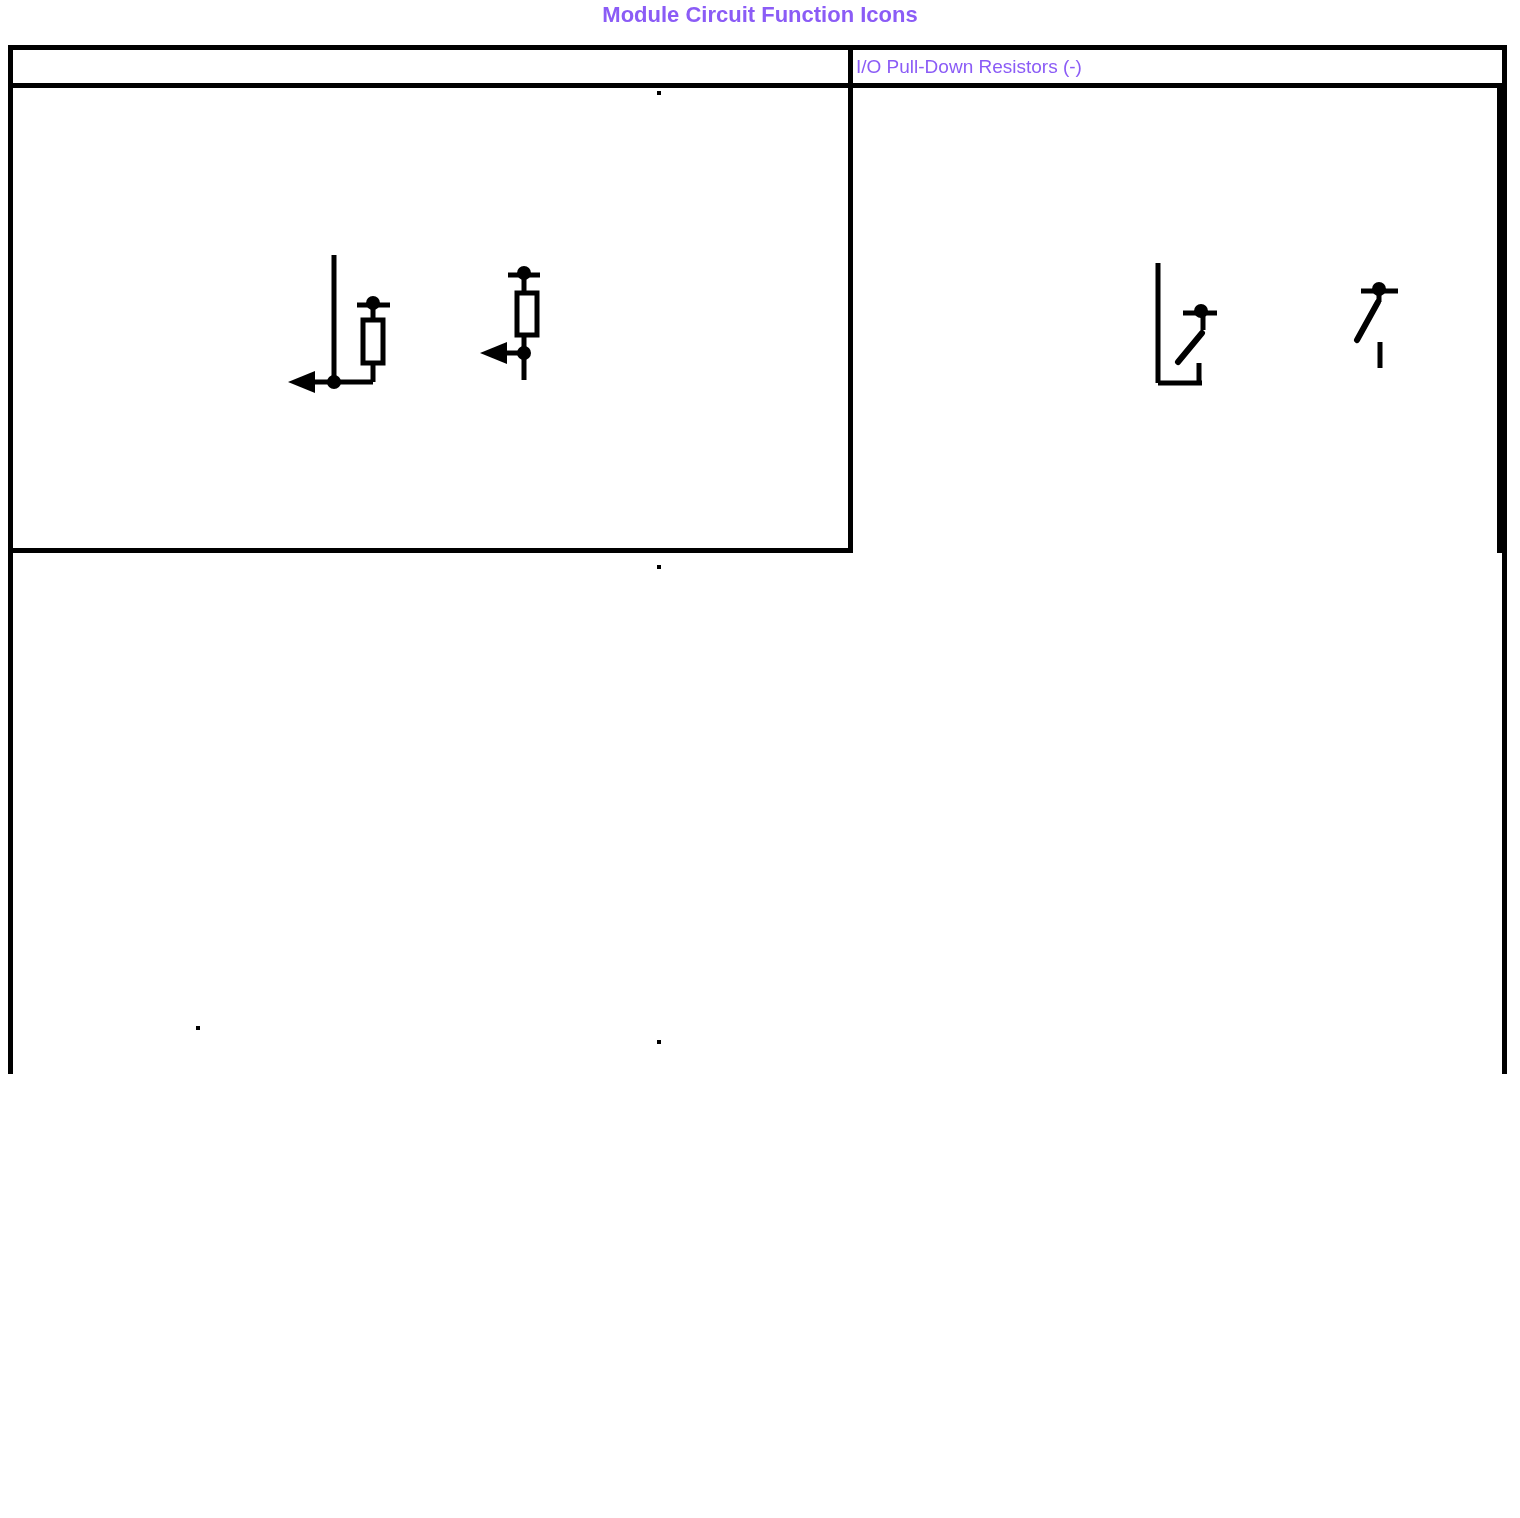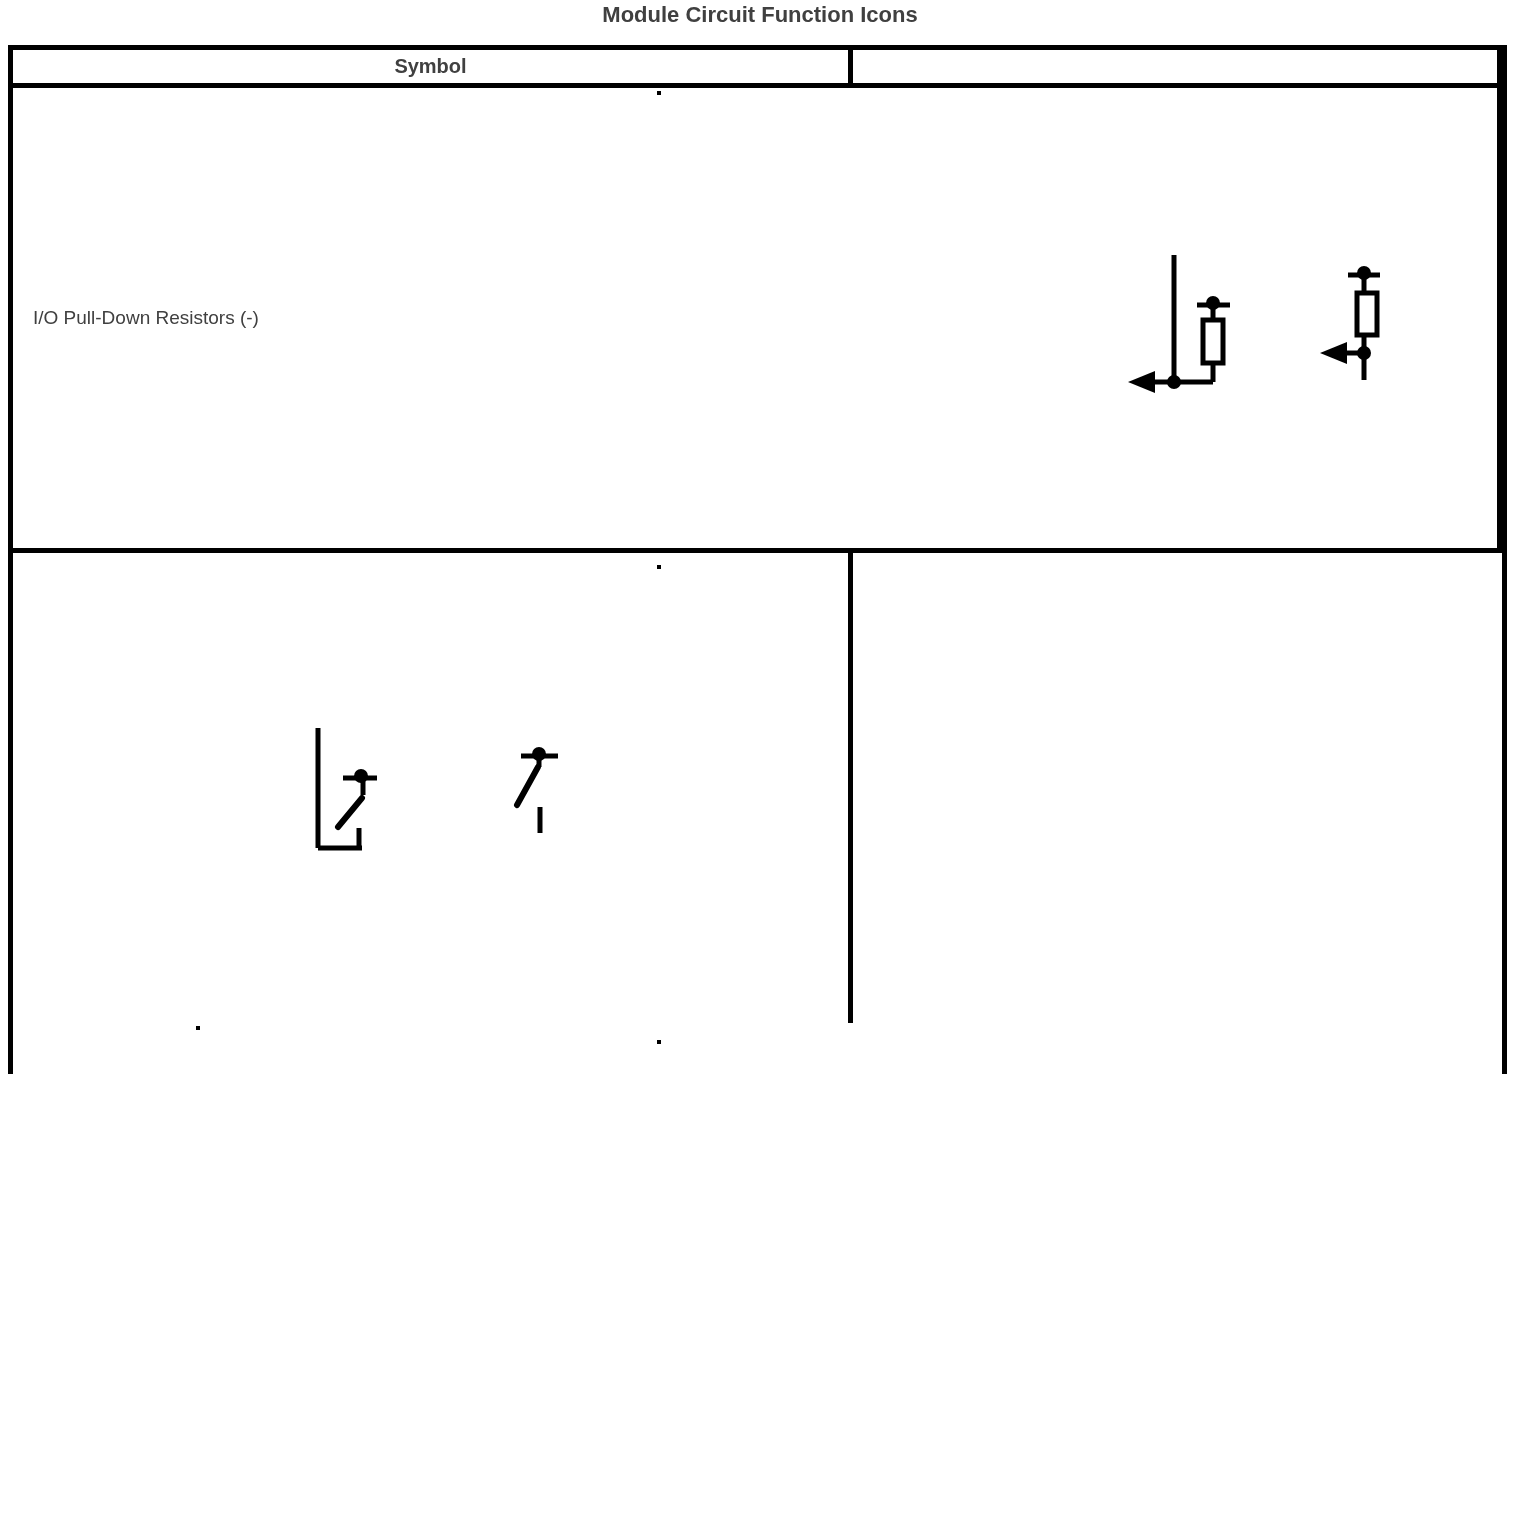--- a/index.html
+++ b/index.html
@@ -7,21 +7,21 @@
     padding: 0;
     background: #ffffff;
     font-family: "Liberation Sans", sans-serif;
   }
   .page {
     position: relative;
     width: 1520px;
     height: 1074px;
     background: #ffffff;
     overflow: hidden;
-    color: #404040;
+    color: #8b5cf6;
   }
   .doc-title {
     position: absolute;
     top: 2px;
     left: 0;
     width: 100%;
     text-align: center;
     font-size: 22px;
     font-weight: bold;
     letter-spacing: 0px;
@@ -49,21 +49,21 @@
   .header-cell {
     display: flex;
     align-items: center;
     justify-content: center;
     font-weight: bold;
     font-size: 20px;
   }
   .desc-cell {
     display: flex;
     align-items: center;
-    padding-left: 20px;
+    padding-left: 3px;
     font-size: 19px;
   }
   .symbol-cell { position: relative; }
   .sym {
     position: absolute;
     overflow: visible;
   }
   .sym line, .sym polyline, .sym path {
     stroke: #000000;
     stroke-width: 5;
@@ -91,21 +91,20 @@
 </style>
 </head>
 <body>
 
 <div class="page">
 
   <div class="doc-title">Module Circuit Function Icons</div>
 
   <div class="legend-table">
 
-    <div class="cell header-cell col-divider row-divider">Symbol</div>
 
     <div class="cell symbol-cell col-divider row-divider">
 
       <svg class="sym" style="left:277px; top:159px;" width="122" height="150" viewBox="0 0 122 150">
         <line x1="62" y1="10" x2="62" y2="33"></line>
         <line x1="30" y1="33" x2="62" y2="33"></line>
         <polygon points="8,33 35,22 35,44"></polygon>
         <circle cx="62" cy="33" r="7"></circle>
         <line x1="62" y1="33" x2="62" y2="52"></line>
         <rect class="res" x="51" y="50" width="22" height="48"></rect>

